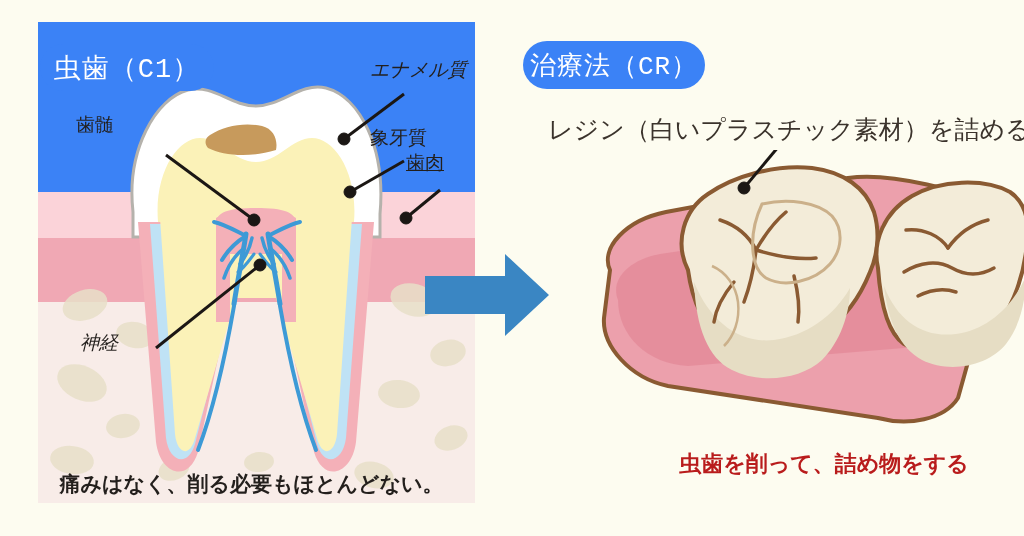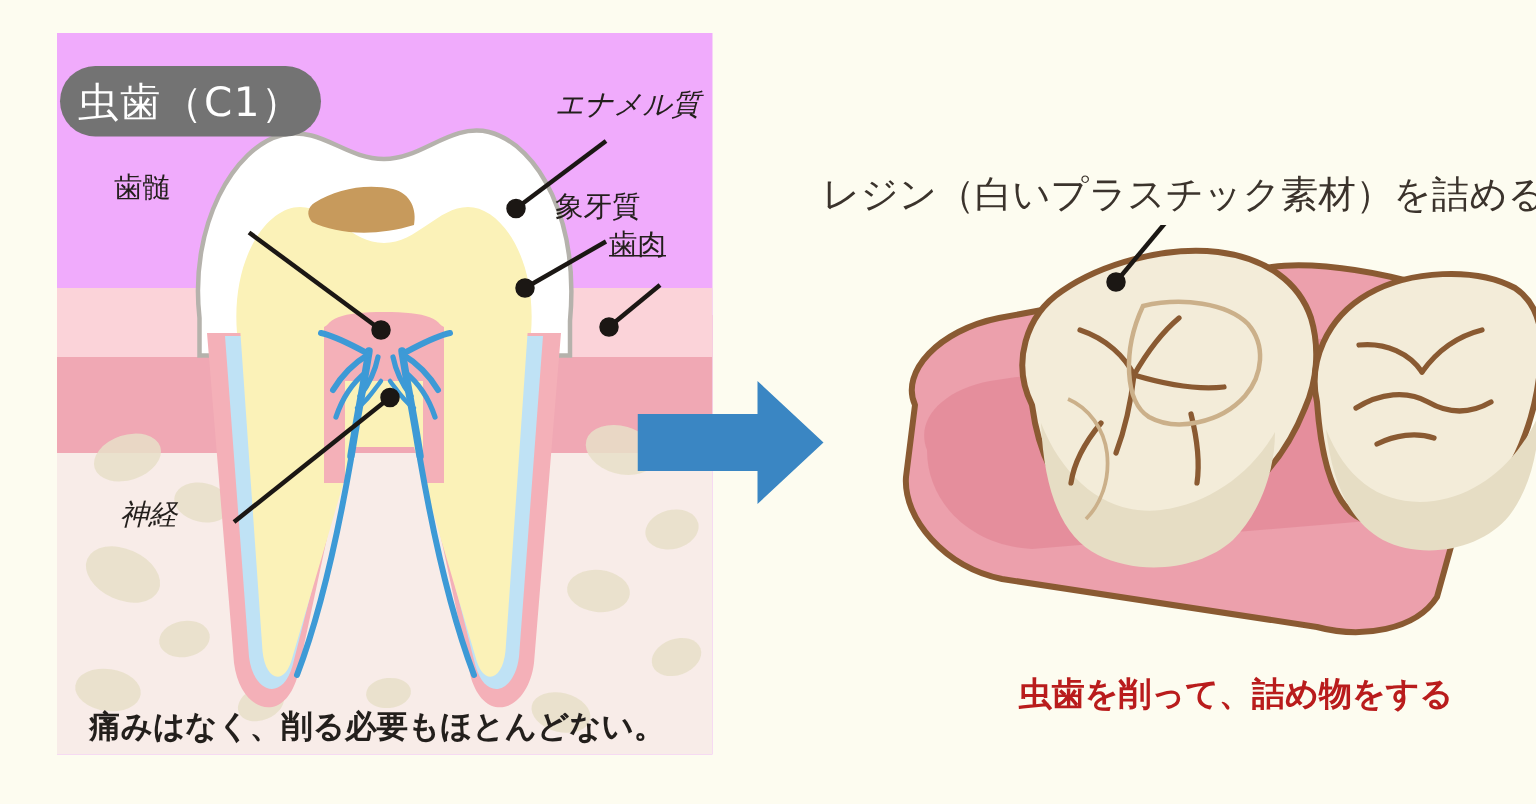--- a/index.html
+++ b/index.html
@@ -7,42 +7,42 @@
     width:1024px;height:536px;
     background:#fdfcf0;
     font-family:"DejaVu Sans","Liberation Sans",sans-serif;
     overflow:hidden;position:relative;
   }
   .stage{position:absolute;inset:0;}
 
   
   #left-panel{
     position:absolute;left:38px;top:22px;width:437px;height:481px;
-    background:#f0abfc;overflow:hidden;
+    background:#3b82f6;overflow:hidden;
   }
   #left-panel .bone{
     position:absolute;left:0;top:205px;width:437px;height:276px;
     background:#f8ece8;
   }
   #left-panel .gum-deep{
     position:absolute;left:0;top:188px;width:437px;height:92px;
     background:#f0a8b4;
   }
   #left-panel .gum-light{
     position:absolute;left:0;top:170px;width:437px;height:46px;
     background:#fbd3d9;
   }
   .speck{position:absolute;background:#e7dfc8;border-radius:50%;opacity:.85;}
 
   
   .badge{
     position:absolute;border-radius:24px;
-    background:#737373;color:#ffffff;
+    background:#3b82f6;color:#ffffff;
     display:flex;align-items:center;justify-content:center;
-    letter-spacing:1px;white-space:nowrap;
+    letter-spacing:1px;white-space:nowrap;font-family:Liberation Mono, monospace;
   }
   #caries-badge{left:40px;top:44px;width:174px;height:47px;font-size:27px;}
   #treatment-badge{left:523px;top:41px;width:182px;height:48px;font-size:26px;}
 
   
   .lbl{
     position:absolute;color:#231f1c;font-size:19px;white-space:nowrap;
   }
   #label-pulp{left:76px;top:112px;}
   #label-nerve{left:80px;top:330px;}
@@ -158,20 +158,21 @@
   <div class="lbl" id="label-gingiva">歯肉</div>
 
   <div id="caption-left">痛みはなく、削る必要もほとんどない。</div>
 
   <div class="badge" id="caries-badge">虫歯（C1）</div>
 
   <svg class="abs" style="left:425px;top:252px;" width="125" height="86" viewBox="0 0 125 86">
     <path d="M0 24 L 80 24 L 80 2 L 124 43 L 80 84 L 80 62 L 0 62 Z" fill="#3a86c3"></path>
   </svg>
 
+  <div class="badge" id="treatment-badge">治療法（CR）</div>
 
   <div id="resin-text">レジン（白いプラスチック素材）を詰める</div>
 
   <svg class="abs" style="left:548px;top:150px;" width="476" height="290" viewBox="0 0 476 290">
 
     <path d="M62 120 C 52 98 78 70 118 62 L 300 28 C 340 22 420 40 452 62
              L 470 110 C 474 138 452 160 430 176 L 410 248 C 396 270 360 276 330 268
              L 120 236 C 82 228 54 196 56 168 Z" fill="#eca0ac" stroke="#8a5a32" stroke-width="4" stroke-linejoin="round"></path>
     <path d="M70 150 C 62 130 80 110 112 104 L 300 76 C 344 72 412 86 442 106
              L 446 150 C 440 176 408 192 380 196 L 140 216 C 100 214 70 186 70 150 Z" fill="#e0808f" opacity="0.55"></path>

